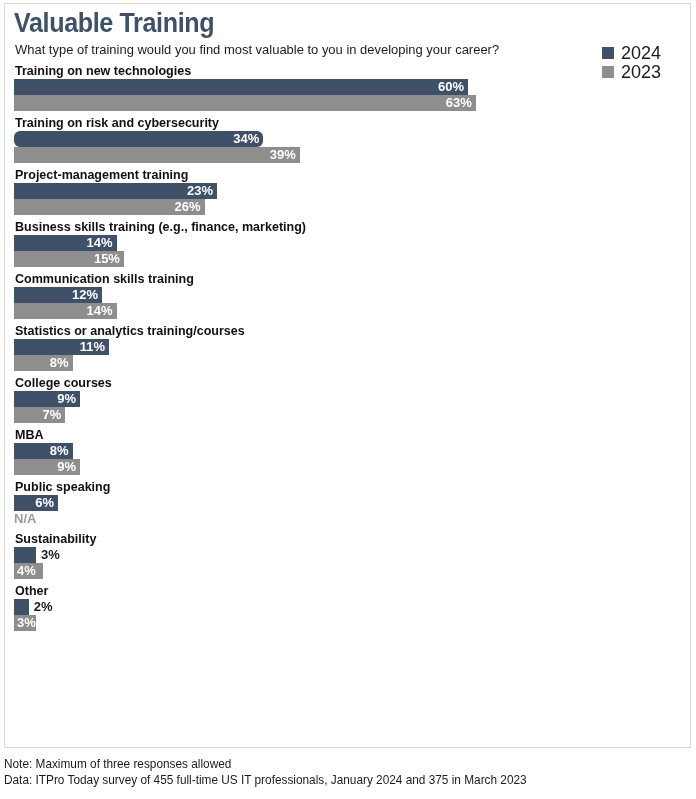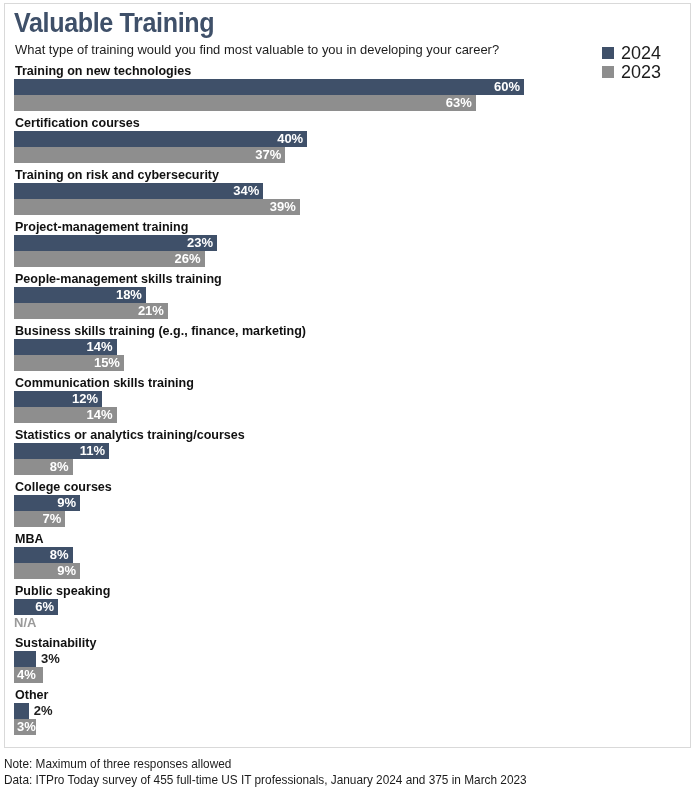--- a/index.html
+++ b/index.html
@@ -94,51 +94,36 @@
         <span class="leg-swatch" style="background: rgb(142, 142, 142);"></span>
         <span class="leg-label">2023</span>
       </div>
     </div>
 
   <div id="plot">
       <div class="row">
         <div class="row-label">Training on new technologies</div>
         <div class="bars">
           <div class="bar-wrap">
-            <div class="bar bar-2024" style="width: 510px;">
+            <div class="bar bar-2024" style="width: 454px;">
               <span class="bar-val">60%</span>
             </div>
           </div>
           <div class="bar-wrap second">
             <div class="bar bar-2023" style="width: 461.79px;">
               <span class="bar-val">63%</span>
             </div>
           </div>
         </div>
       </div>
       <div class="row">
-        <div class="row-label">Certification courses</div>
-        <div class="bars">
-          <div class="bar-wrap">
-            <div class="bar bar-2024" style="width: 293.2px;">
-              <span class="bar-val">40%</span>
-            </div>
-          </div>
-          <div class="bar-wrap second">
-            <div class="bar bar-2023" style="width: 271.21px;">
-              <span class="bar-val">37%</span>
-            </div>
-          </div>
-        </div>
-      </div>
-      <div class="row">
         <div class="row-label">Training on risk and cybersecurity</div>
         <div class="bars">
           <div class="bar-wrap">
-            <div class="bar bar-2024" style="width: 249.22px;">
+            <div class="bar bar-2024" style="width: 249.22px; border-radius: 6px;">
               <span class="bar-val">34%</span>
             </div>
           </div>
           <div class="bar-wrap second">
             <div class="bar bar-2023" style="width: 285.87px;">
               <span class="bar-val">39%</span>
             </div>
           </div>
         </div>
       </div>
@@ -146,35 +131,20 @@
         <div class="row-label">Project-management training</div>
         <div class="bars">
           <div class="bar-wrap">
             <div class="bar bar-2024" style="width: 203px;">
               <span class="bar-val">23%</span>
             </div>
           </div>
           <div class="bar-wrap second">
             <div class="bar bar-2023" style="width: 190.58px;">
               <span class="bar-val">26%</span>
-            </div>
-          </div>
-        </div>
-      </div>
-      <div class="row">
-        <div class="row-label">People-management skills training</div>
-        <div class="bars">
-          <div class="bar-wrap">
-            <div class="bar bar-2024" style="width: 131.94px;">
-              <span class="bar-val">18%</span>
-            </div>
-          </div>
-          <div class="bar-wrap second">
-            <div class="bar bar-2023" style="width: 153.93px;">
-              <span class="bar-val">21%</span>
             </div>
           </div>
         </div>
       </div>
       <div class="row">
         <div class="row-label">Business skills training (e.g., finance, marketing)</div>
         <div class="bars">
           <div class="bar-wrap">
             <div class="bar bar-2024" style="width: 102.62px;">
               <span class="bar-val">14%</span>

